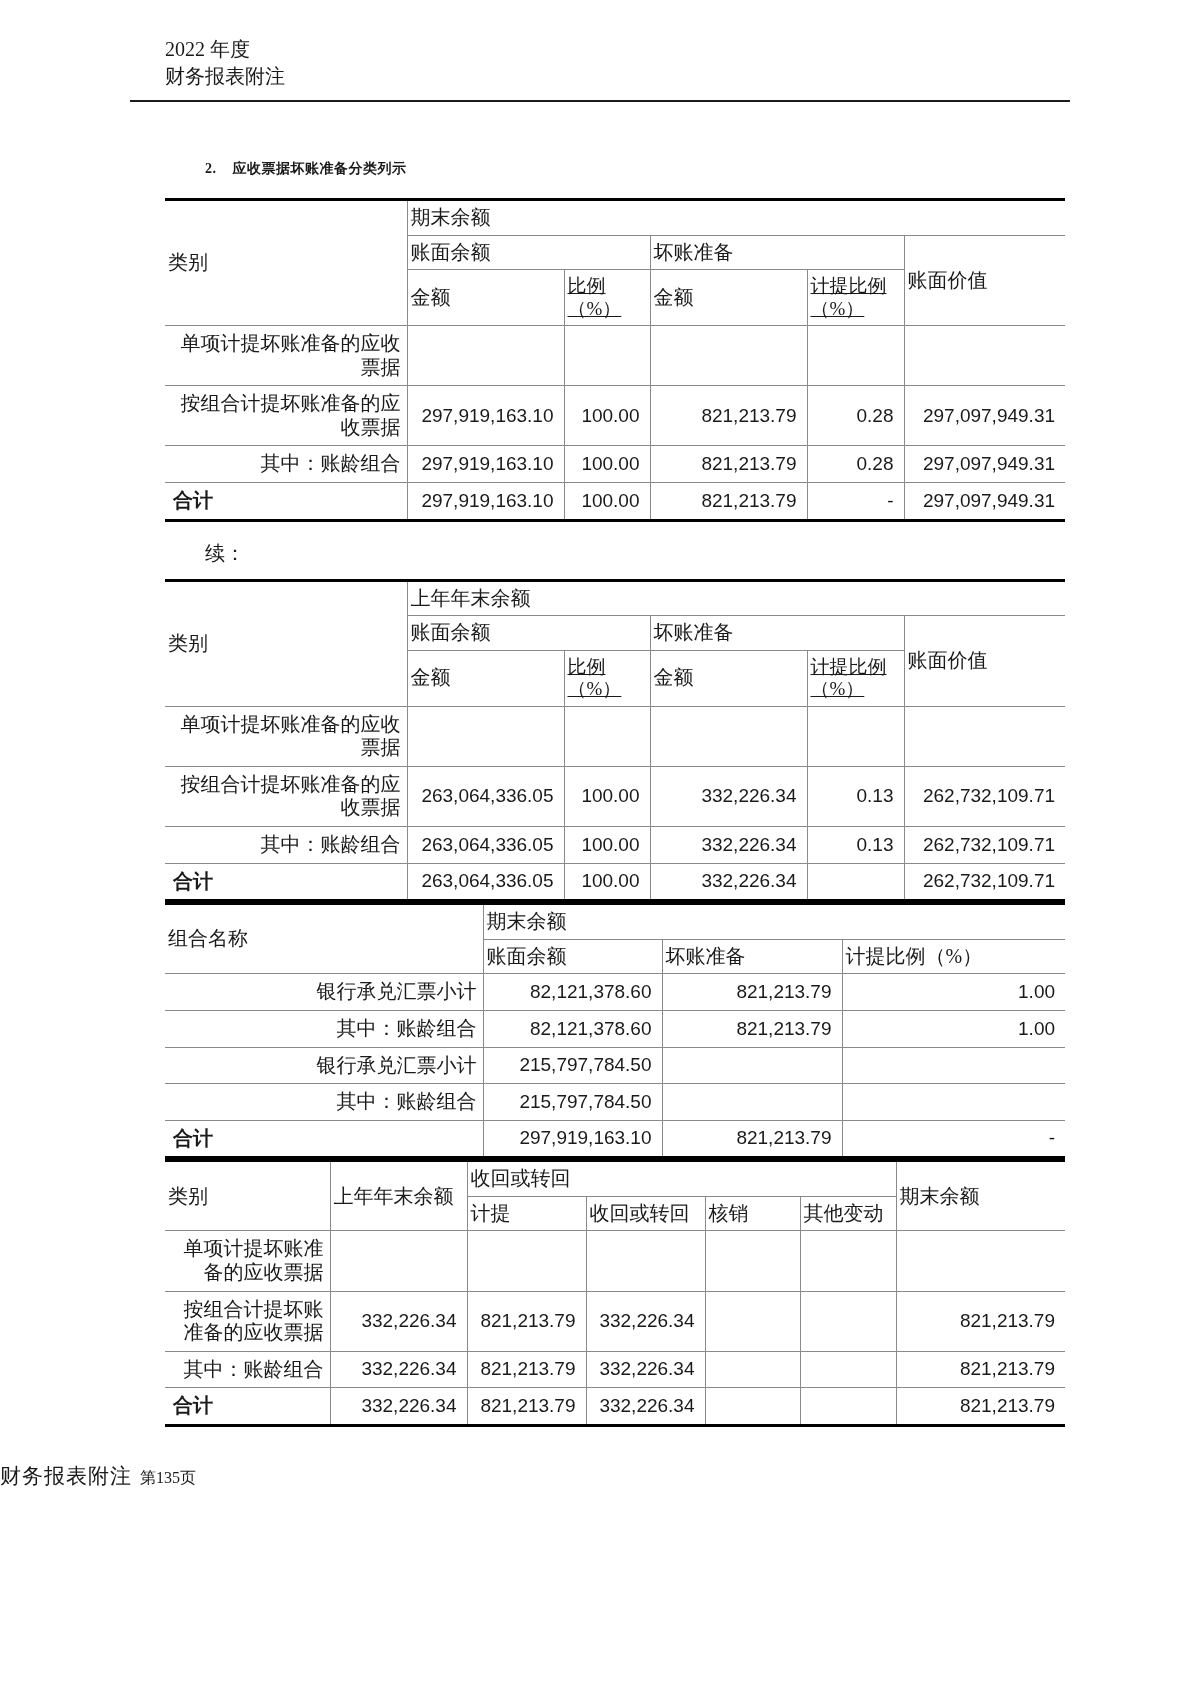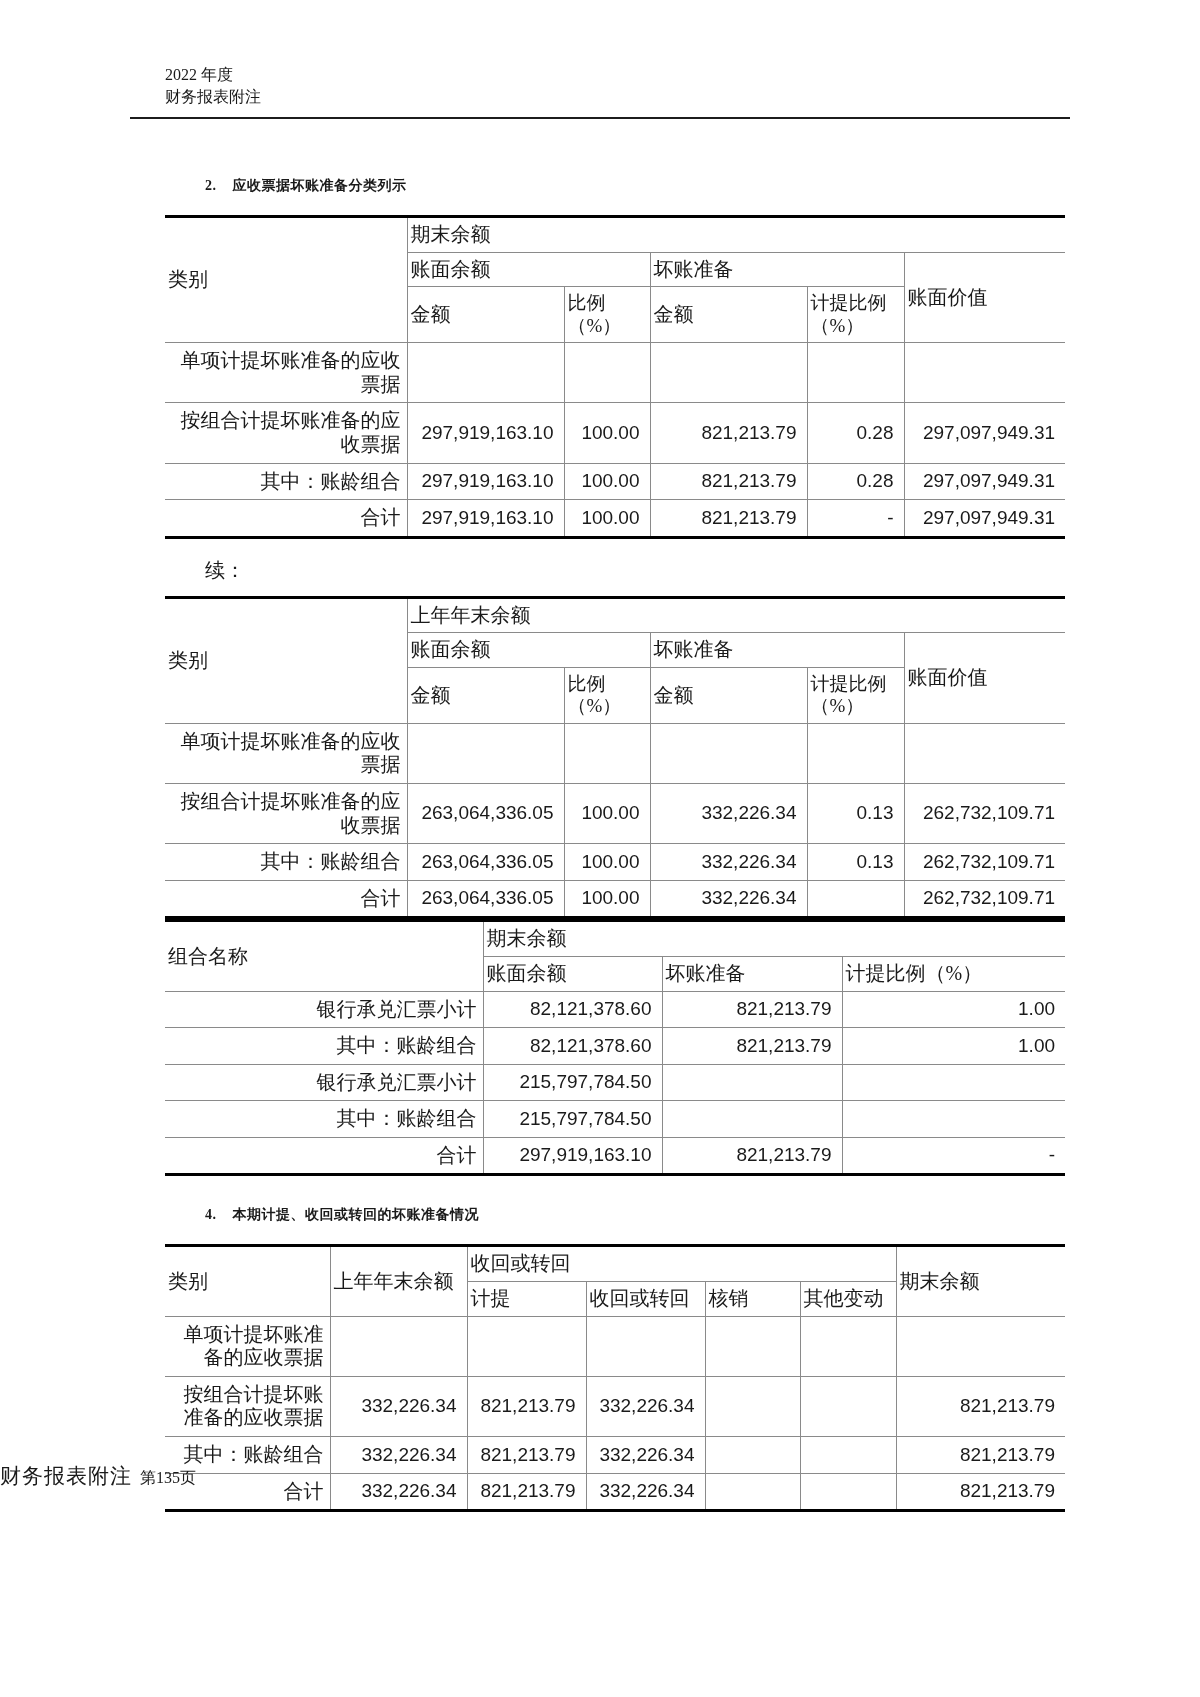--- a/index.html
+++ b/index.html
@@ -5,23 +5,23 @@
   html,body{margin:0;padding:0;background:#ffffff;}
   .page{
     position:relative;
     width:1200px;height:1697px;
     background:#fff;
     color:#1a1a1a;
     font-family:"Liberation Serif", serif;
     overflow:hidden;
   }
   .page-header{
-    padding-top:64px;
+    padding-top:36px;
     margin-left:165px;
-    font-size:16px;
+    font-size:20px;
     line-height:1.35;
   }
   .header-rule{
     margin:10px 0 0 130px;
     width:940px;height:2px;
     background:#1c1c1c;
   }
   .sec-title{
     margin:58px 0 20px 205px;
     font-size:14px;
@@ -48,32 +48,32 @@
     border:1px solid #8a8a8a;
     vertical-align:middle;
     font-size:20px;
     line-height:1.18;
     padding:6px 6px;
   }
   table.fin td.hc{
     text-align:left;
     padding:5px 3px;
   }
-  table.fin td.pre{white-space:pre-line;font-size:19px;}
+  table.fin td.pre{white-space:pre-line;font-size:19px;text-decoration:underline;}
   table.fin td.lab{
     text-align:right;
     padding:6px 6px 6px 8px;
   }
   table.fin td.num{
     text-align:right;
     padding-right:10px;
     font-family:"Liberation Sans", sans-serif;
     font-size:19px;
   }
-  table.fin td.center{text-align:right;}
+  table.fin td.center{text-align:left;font-weight:bold;}
   .mt-t1{margin-top:6px;}
   .footer{
     position:absolute;
     left:0;top:1462px;
     width:100%;
     text-align:left;
   }
   .footer .f-title{font-size:21px;letter-spacing:1px;}
   .footer .f-page{font-size:16px;margin-left:8px;}
 </style>
@@ -262,23 +262,20 @@
       </tr>
       <tr>
         <td class="lab center">合计</td>
         <td class="num">297,919,163.10</td>
         <td class="num">821,213.79</td>
         <td class="num">-</td>
       </tr>
     </tbody>
   </table>
 
-  <div class="sec-title tight">
-    <span class="sec-num">4.</span><span>本期计提、收回或转回的坏账准备情况</span>
-  </div>
 
   <table class="fin">
     <colgroup>
         <col style="width:165px">
         <col style="width:137px">
         <col style="width:119px">
         <col style="width:119px">
         <col style="width:95px">
         <col style="width:96px">
         <col style="width:169px">

